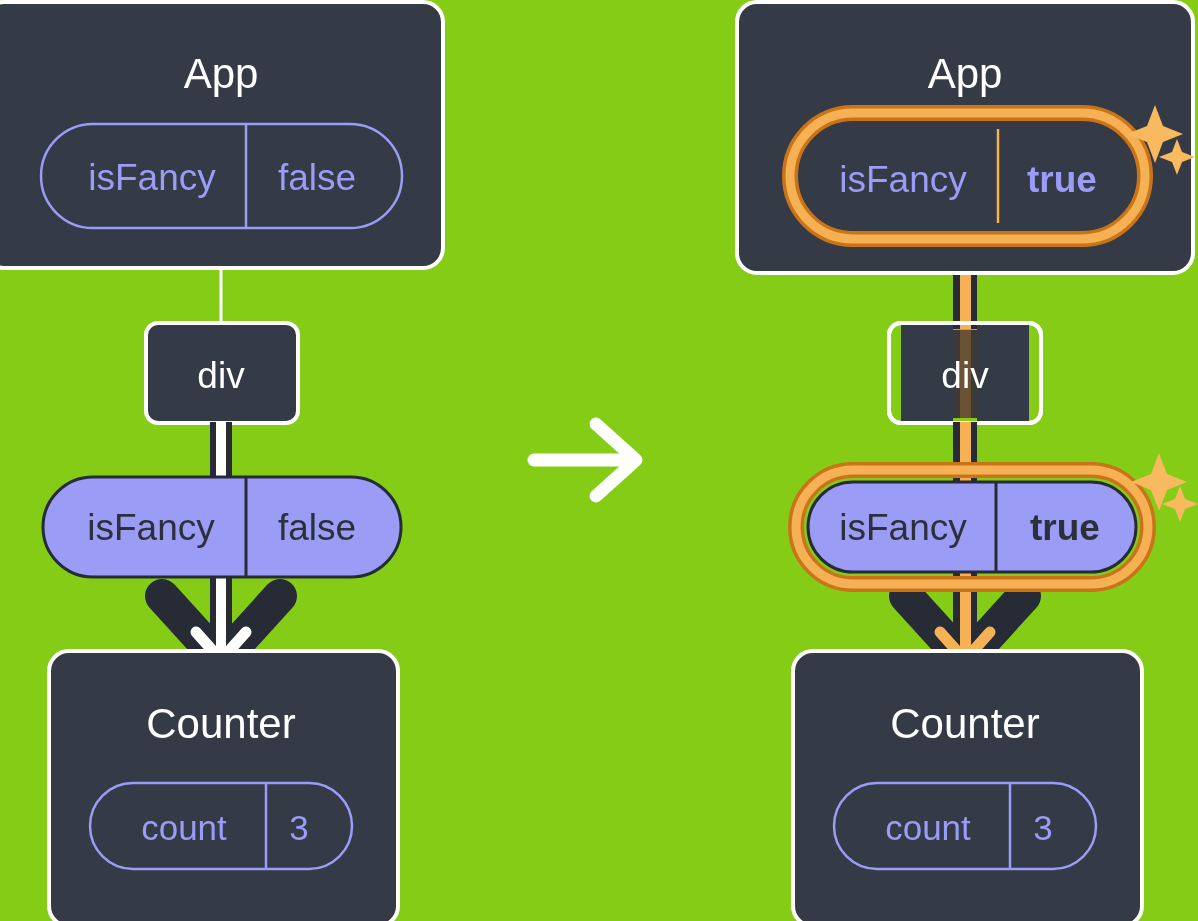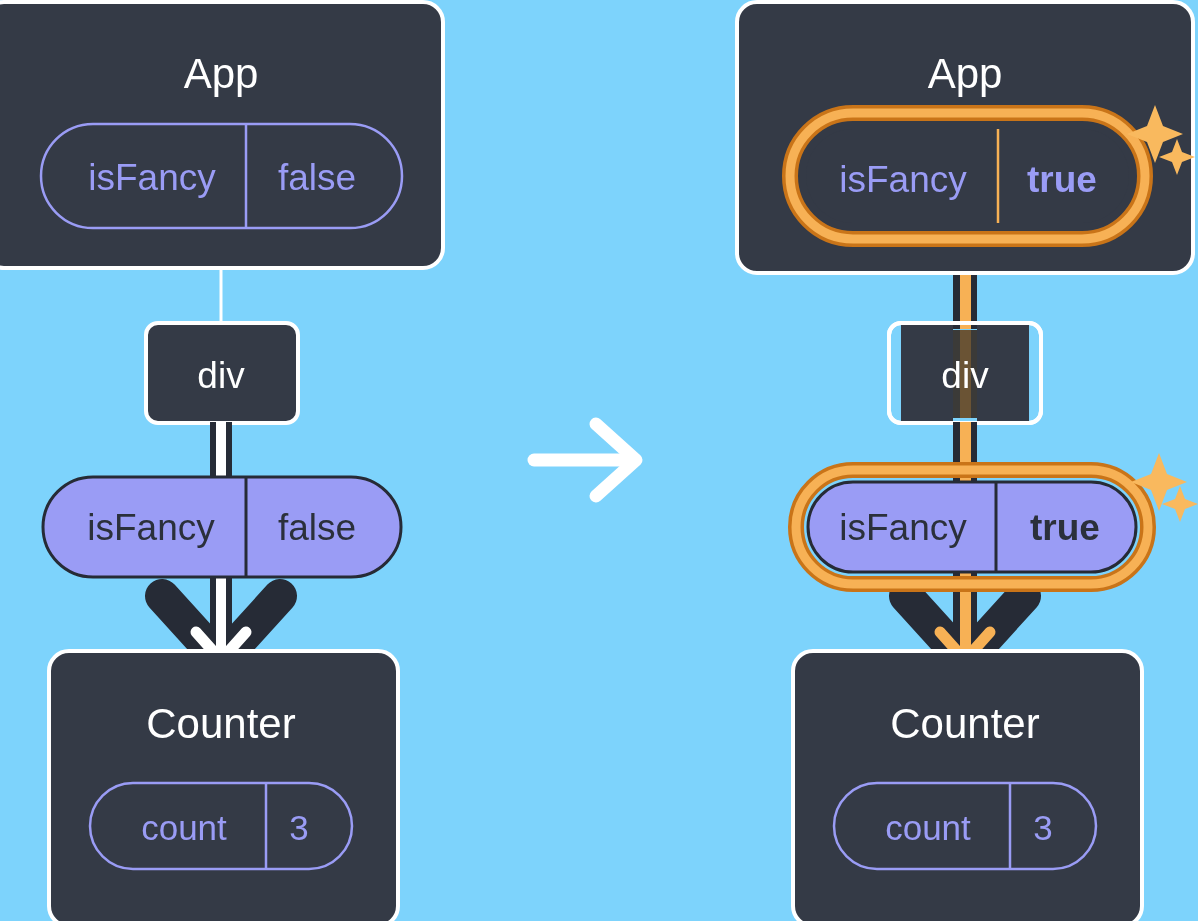--- a/index.html
+++ b/index.html
@@ -10,21 +10,21 @@
   body {
     width: 1198px;
     height: 921px;
     overflow: hidden;
     font-family: "Liberation Sans", sans-serif;
   }
   #stage {
     position: relative;
     width: 1198px;
     height: 921px;
-    background: #7dd3fc;
+    background: #84cc16;
   }
   #stage svg.layer {
     position: absolute;
     top: 0;
     left: 0;
     width: 1198px;
     height: 921px;
   }
   .lbl {
     font-family: "Liberation Sans", sans-serif;

